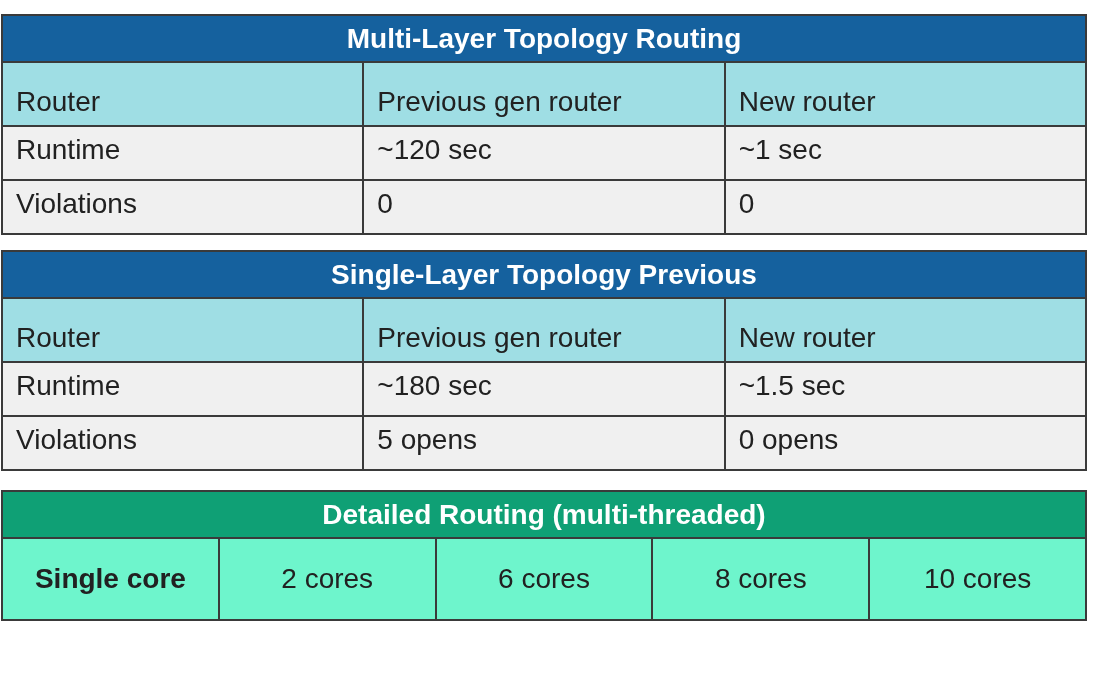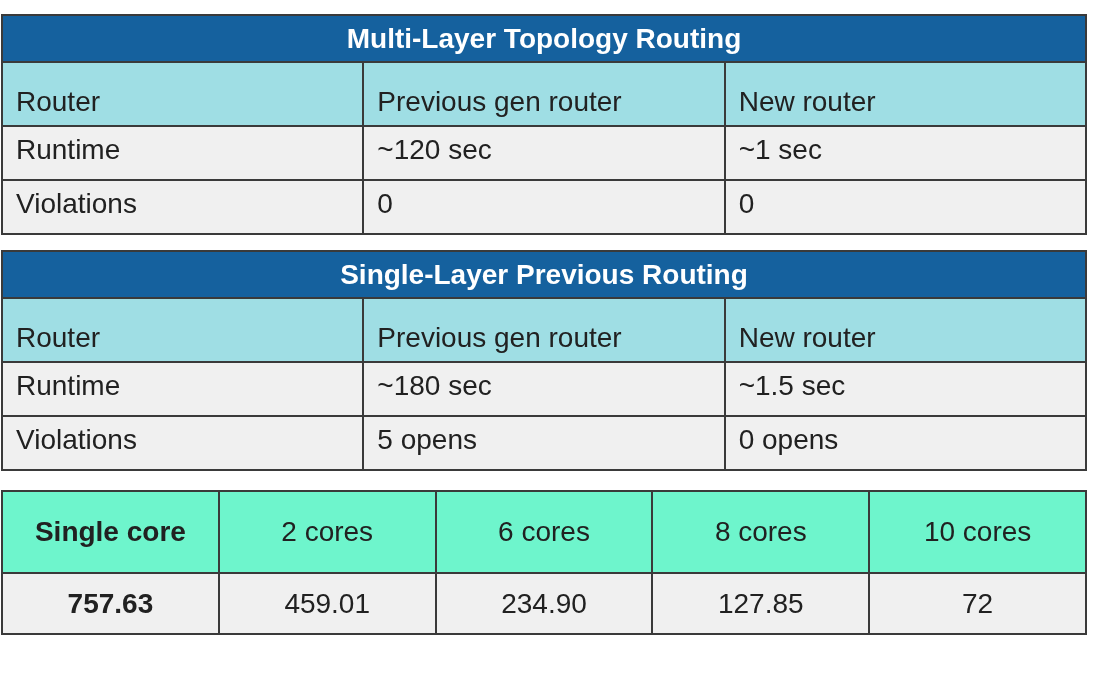--- a/index.html
+++ b/index.html
@@ -85,21 +85,21 @@
       <td class="cell">Violations</td>
       <td class="cell">0</td>
       <td class="cell">0</td>
     </tr>
   </tbody>
     </table>
 
   <table class="tbl t12" style="top:250px">
     <tbody>
         <tr>
-      <td class="title blue" colspan="3">Single-Layer Previous Routing</td>
+      <td class="title blue" colspan="3">Single-Layer Topology Previous</td>
     </tr>
     <tr>
       <td class="hdr">Router</td>
       <td class="hdr">Previous gen router</td>
       <td class="hdr">New router</td>
     </tr>
     <tr>
       <td class="cell">Runtime</td>
       <td class="cell">~180 sec</td>
       <td class="cell">~1.5 sec</td>
@@ -107,30 +107,26 @@
     <tr>
       <td class="cell">Violations</td>
       <td class="cell">5 opens</td>
       <td class="cell">0 opens</td>
     </tr>
   </tbody>
     </table>
 
   <table class="tbl t3" style="top:490px">
     <tbody>
+        <tr>
+      <td class="title green" colspan="5">Detailed Routing (multi-threaded)</td>
+    </tr>
     <tr>
       <td class="hdr bold">Single core</td>
       <td class="hdr">2 cores</td>
       <td class="hdr">6 cores</td>
       <td class="hdr">8 cores</td>
       <td class="hdr">10 cores</td>
     </tr>
-    <tr>
-      <td class="cell bold">757.63</td>
-      <td class="cell">459.01</td>
-      <td class="cell">234.90</td>
-      <td class="cell">127.85</td>
-      <td class="cell">72</td>
-    </tr>
   </tbody>
     </table>
 
 </div>
 
 </body></html>

